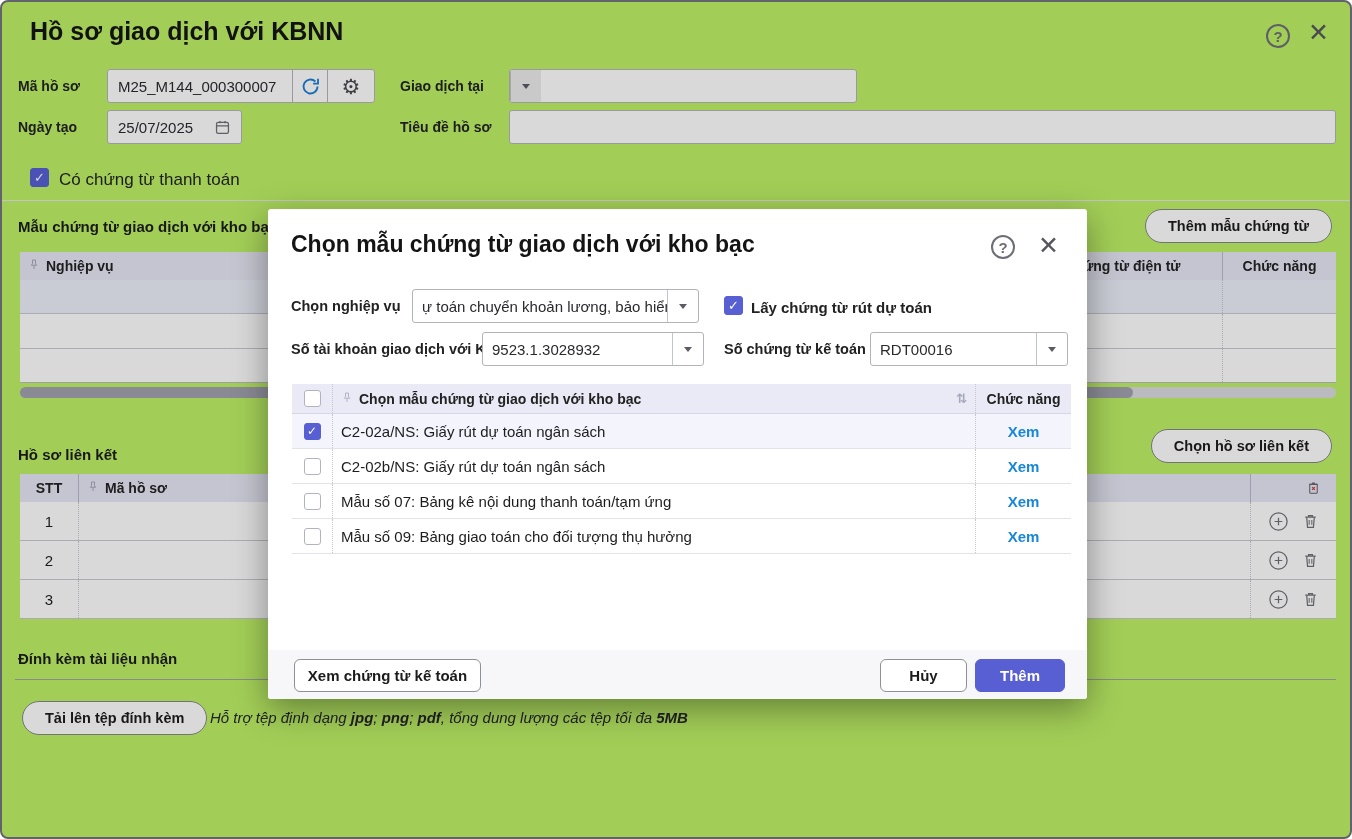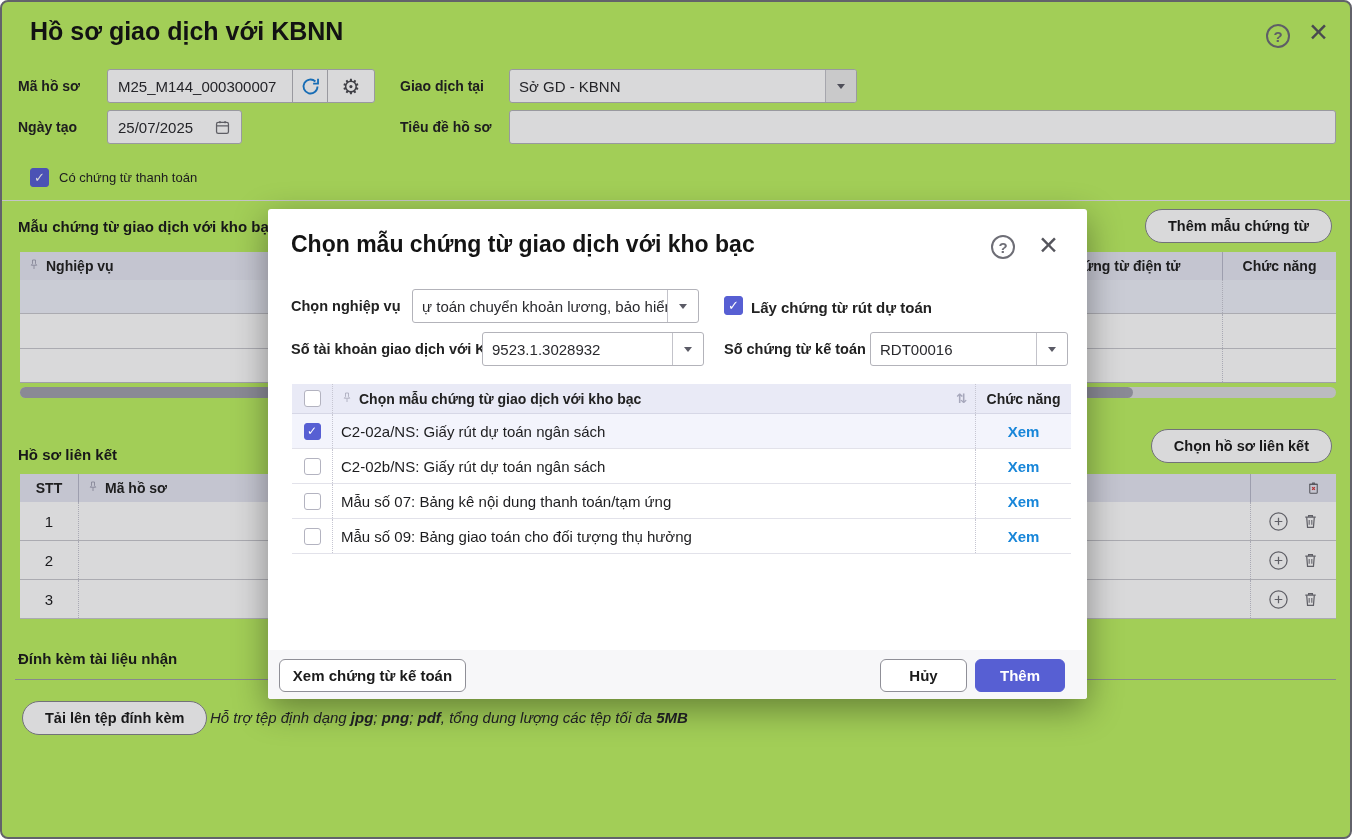--- a/index.html
+++ b/index.html
@@ -90,21 +90,20 @@
             <path d="M20.6 3.2v5.6h-5.6" fill="none" stroke="#1a7fd4" stroke-width="2.1"></path>
           </svg>
       </span>
     </div>
     <div class="btn-cell" style="width:48px;margin-left:-1px;border-radius:0 3px 3px 0;">
       <span style="font-size:21px;color:#4a4a50;line-height:1;">⚙</span>
     </div>
   </div>
   <div class="abs lbl" style="left:398px;top:76px;">Giao dịch tại</div>
   <div class="abs select" style="left:507px;top:67px;width:348px;">
-    <div class="val">Sở GD - KBNN</div>
     <div class="arrow gray">
         <span class="caret"></span>
       </div>
   </div>
 
   <div class="abs lbl" style="left:16px;top:117px;">Ngày tạo</div>
   <div class="abs input" style="left:105px;top:108px;width:135px;justify-content:space-between;">
     <span>25/07/2025</span>
     <span style="display:flex;">
       <svg width="17" height="17" viewBox="0 0 20 20">
@@ -112,21 +111,21 @@
           <path d="M3 8h14M7 2.4V5M13 2.4V5" stroke="#6e6e74" stroke-width="1.5" fill="none"></path>
         </svg>
     </span>
   </div>
   <div class="abs lbl" style="left:398px;top:117px;">Tiêu đề hồ sơ</div>
   <div class="abs input" style="left:507px;top:108px;width:827px;">
     <span></span>
   </div>
 
   <div class="abs cb on" style="left:28px;top:166px;">✓</div>
-  <div class="abs" style="left:57px;top:168px;font-size:13px;color:#222;">Có chứng từ thanh toán</div>
+  <div class="abs" style="left:57px;top:168px;font-size:17px;color:#222;">Có chứng từ thanh toán</div>
 
   <div class="abs" style="left:0;top:198px;width:1352px;border-top:1px solid #e6e6ea;"></div>
 
   <div class="abs sec-title" style="left:16px;top:216px;">Mẫu chứng từ giao dịch với kho bạc</div>
   <div class="abs pill" style="right:18px;top:207px;">Thêm mẫu chứng từ</div>
 
   <div class="abs tbl" style="left:18px;top:250px;width:1316px;">
     <div class="thead">
       <div class="th" style="flex:1;">
         <span class="pin">
@@ -343,19 +342,19 @@
             <span class="cb off" style="width:17px;height:17px;"></span>
           </div>
         <div class="cell vdot" style="flex:1;">Mẫu số 09: Bảng giao toán cho đối tượng thụ hưởng</div>
         <div class="cell vdot" style="width:96px;justify-content:center;">
             <span class="link">Xem</span>
           </div>
       </div>
     </div>
 
     <div class="mfooter">
-      <div class="abs btn-outline" style="left:11px;top:9px;width:187px;">Xem chứng từ kế toán</div>
+      <div class="abs btn-outline" style="left:26px;top:9px;width:187px;">Xem chứng từ kế toán</div>
       <div class="abs btn-outline" style="right:120px;top:9px;width:87px;">Hủy</div>
       <div class="abs btn-primary" style="right:22px;top:9px;width:90px;">Thêm</div>
     </div>
   </div>
 
 </div>
 
 </body></html>

